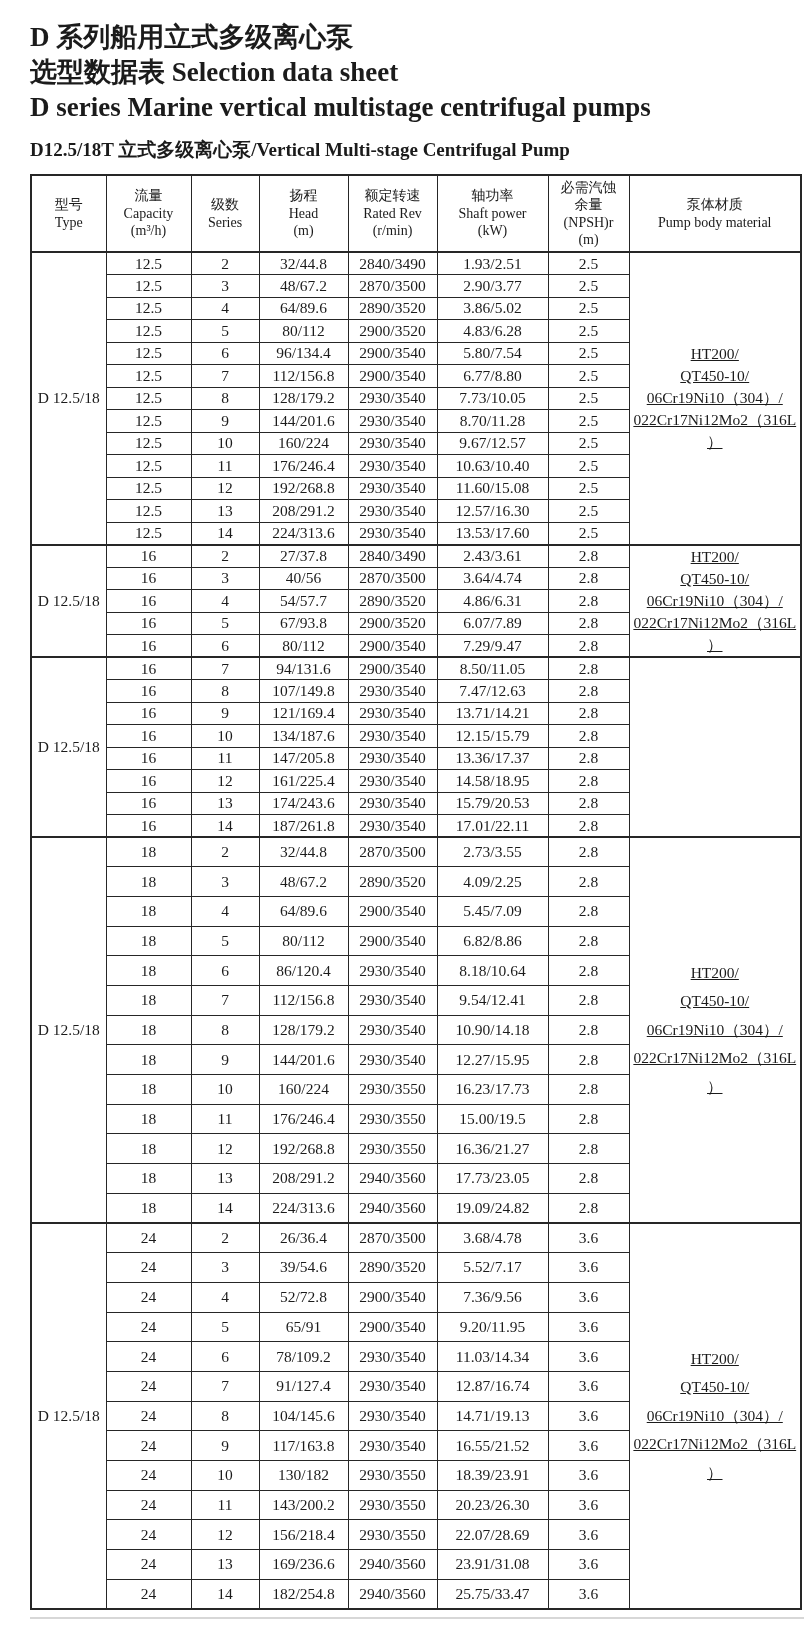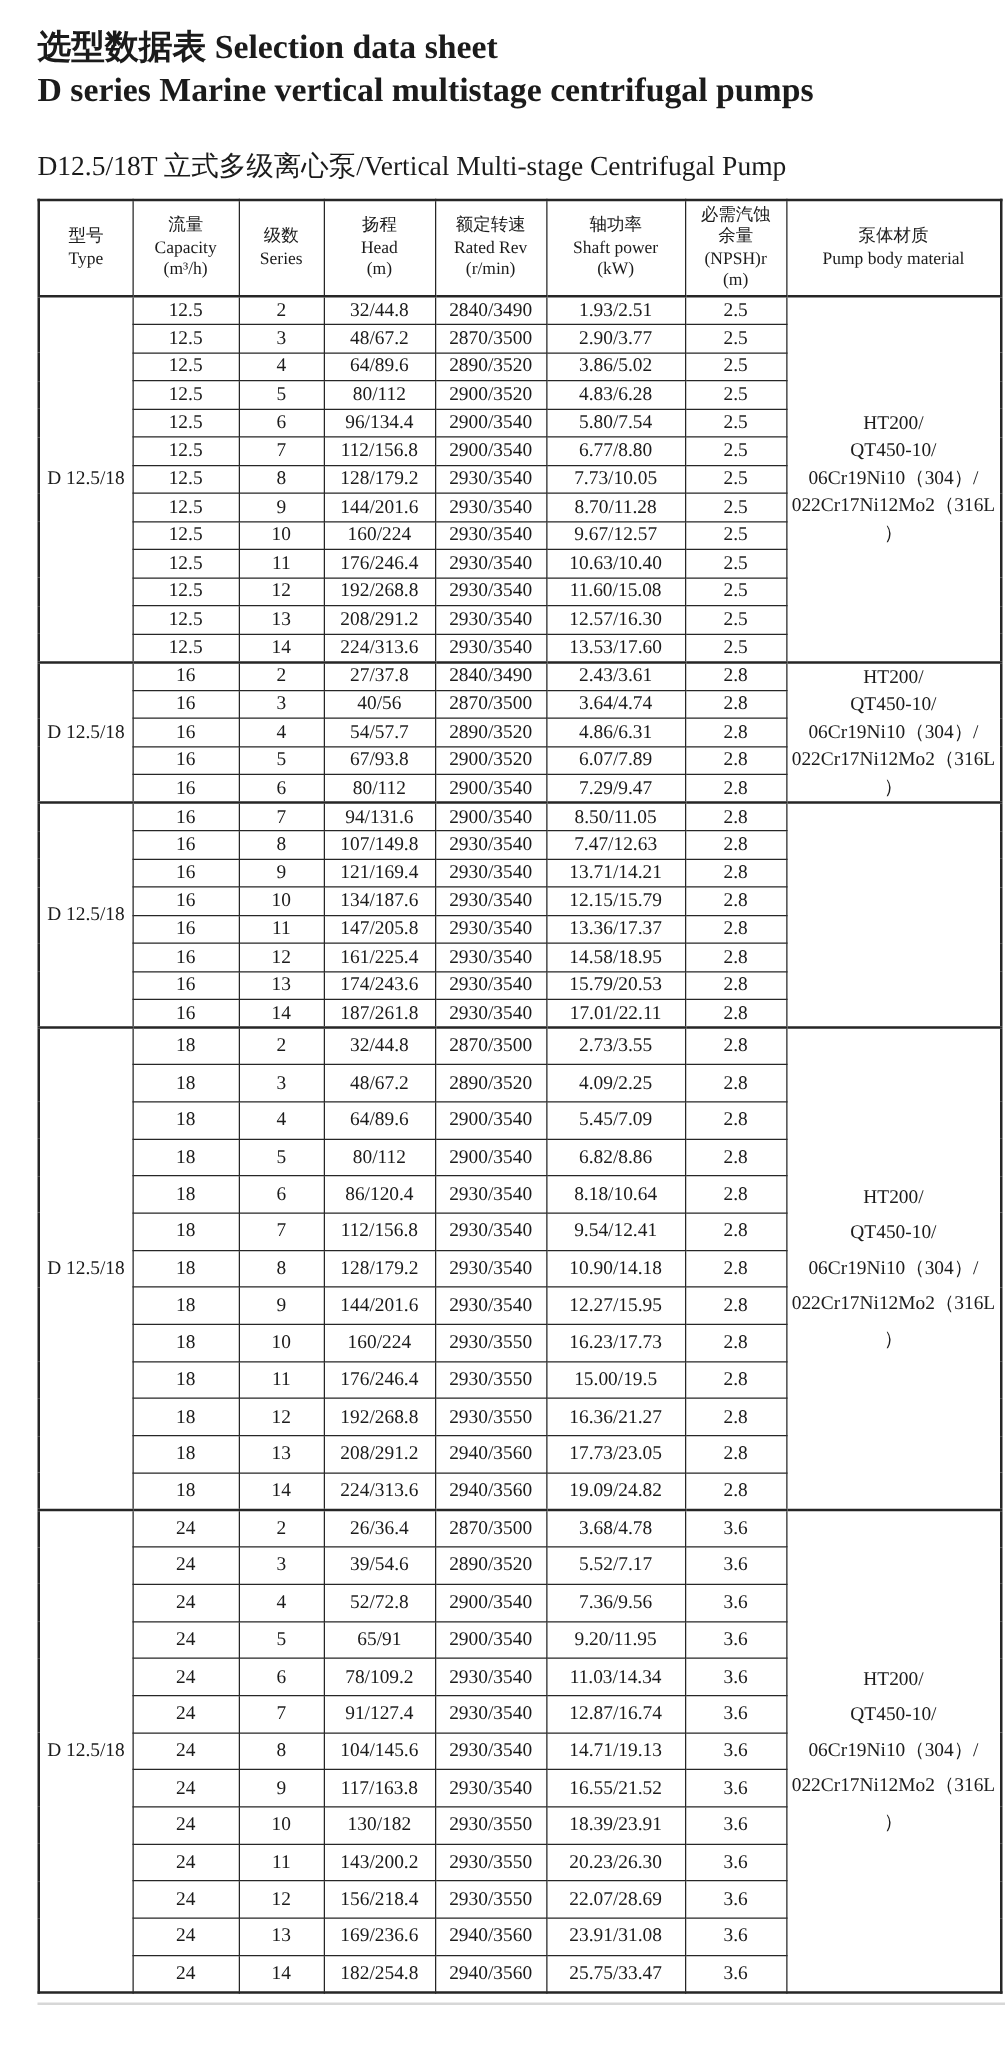--- a/index.html
+++ b/index.html
@@ -17,23 +17,24 @@
     background:#ffffff;
     padding:20px 0 0 30px;
   }
   .title {
     font-weight:bold;
     font-size:27px;
     line-height:35px;
     white-space:nowrap;
   }
   .caption {
-    margin-top:28px;
-    font-size:22px;
+    margin-top:12px;
+    font-size:19px;
     white-space:nowrap;
+    font-weight:bold;
   }
   table.sel {
     border-collapse:collapse;
     table-layout:fixed;
     width:770px;
     margin-top:11px;
     border:2px solid #262626;
   }
   table.sel th, table.sel td {
     border:1px solid #262626;
@@ -51,34 +52,35 @@
   tr.compact { height:22.5px; }
   tr.tall { height:29.7px; }
   tr.block-start td { border-top:2px solid #262626; }
   td.type-cell { font-size:15px; }
   td.material-cell {
     text-align:left;
     padding-left:9px;
     font-size:15px;
     vertical-align:middle;
   }
-  td.material-cell div { white-space:nowrap; }
+  td.material-cell div { white-space:nowrap;text-decoration:underline; }
   td.material-cell.compact div { line-height:22px; }
   td.material-cell.tall div { line-height:28.5px; }
   .scan-line {
     width:774px;
     height:2px;
     background:#d7d7d7;
     margin-top:7px;
   }
 </style>
 </head>
 <body>
 
 <div class="page">
+  <div class="title">D 系列船用立式多级离心泵</div>
   <div class="title">选型数据表 Selection data sheet</div>
   <div class="title">D series Marine vertical multistage centrifugal pumps</div>
 
   <div class="caption">D12.5/18T 立式多级离心泵/Vertical Multi-stage Centrifugal Pump</div>
 
   <table class="sel">
     <colgroup>
       <col style="width:75px">
         <col style="width:85px">
         <col style="width:68px">

